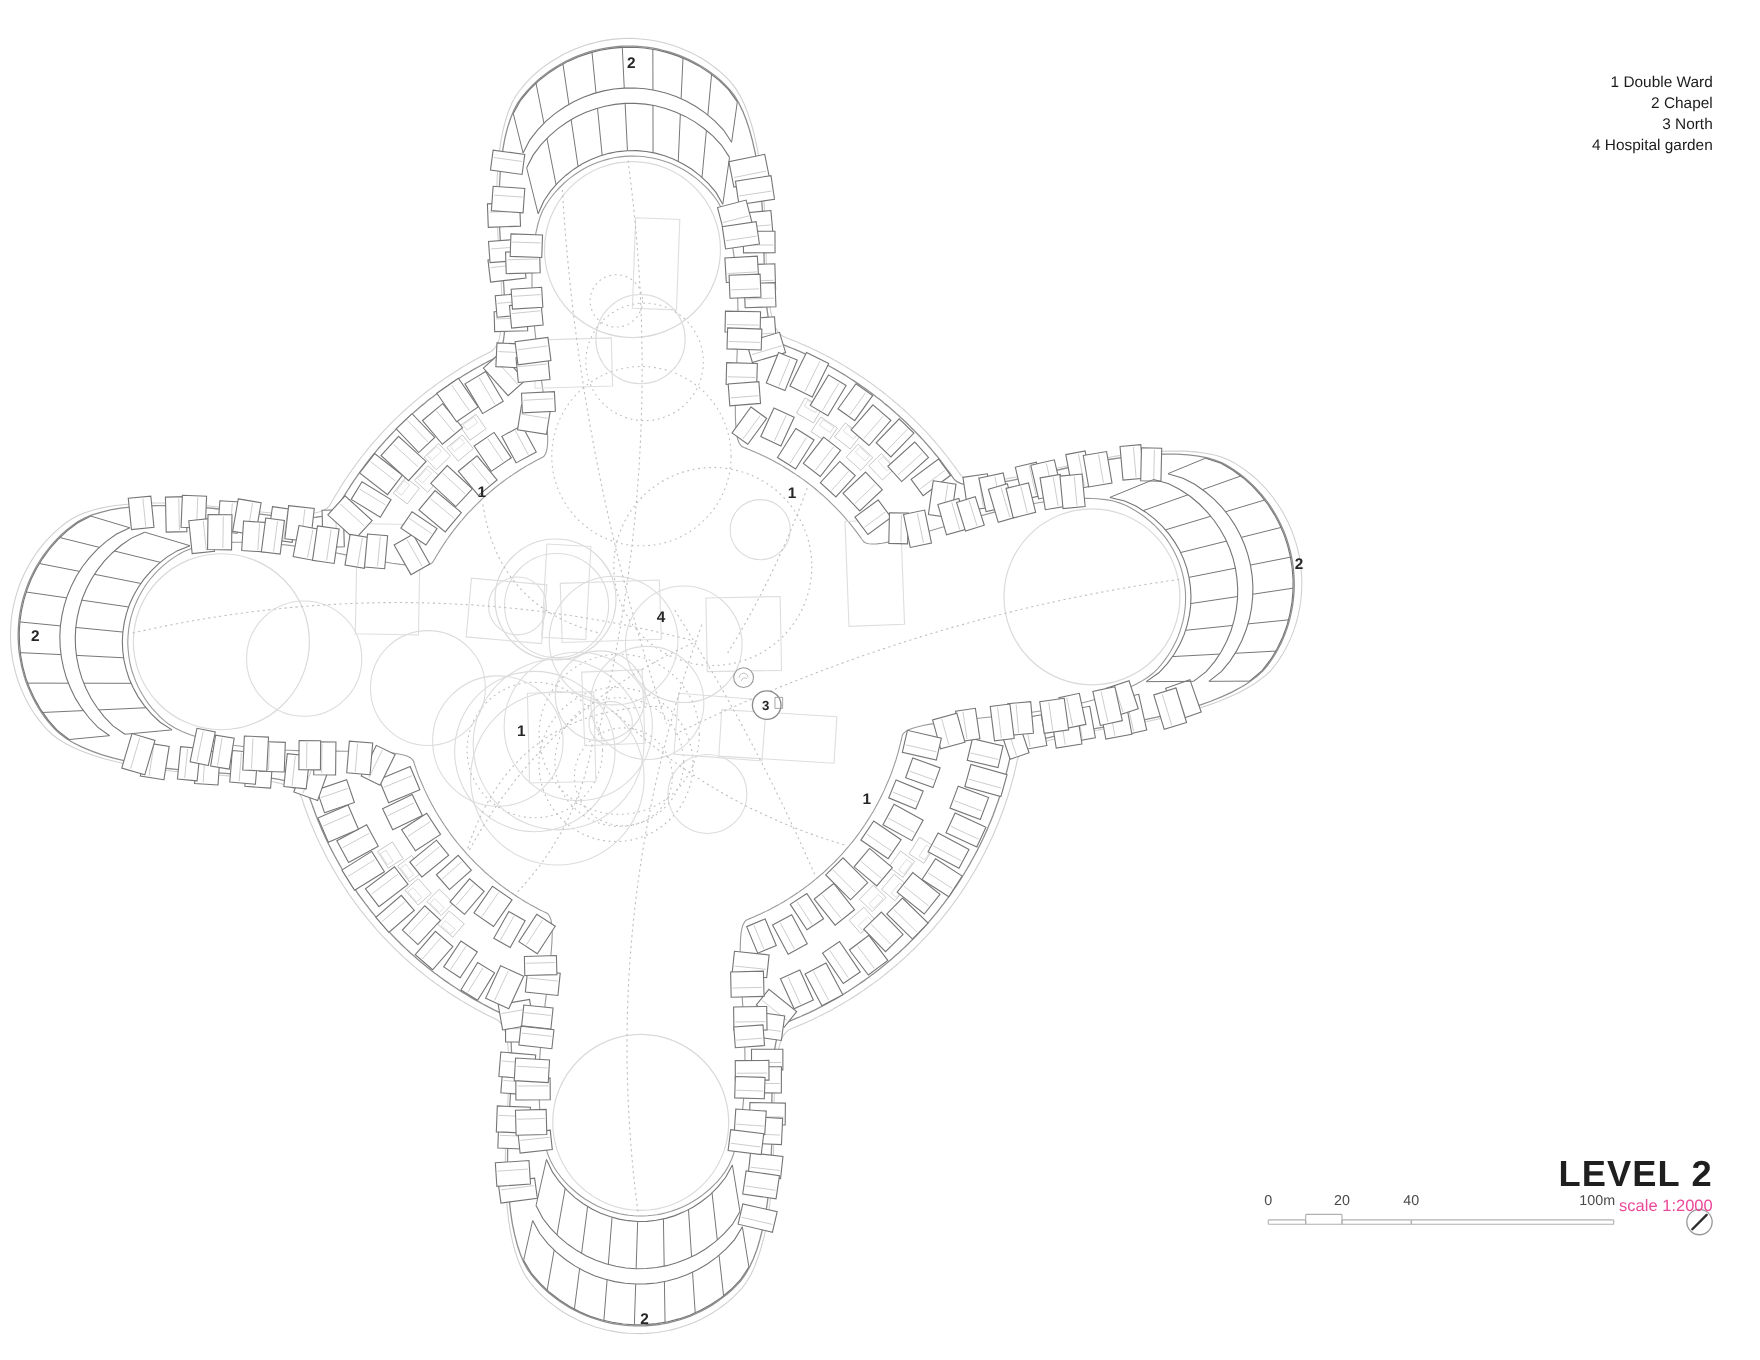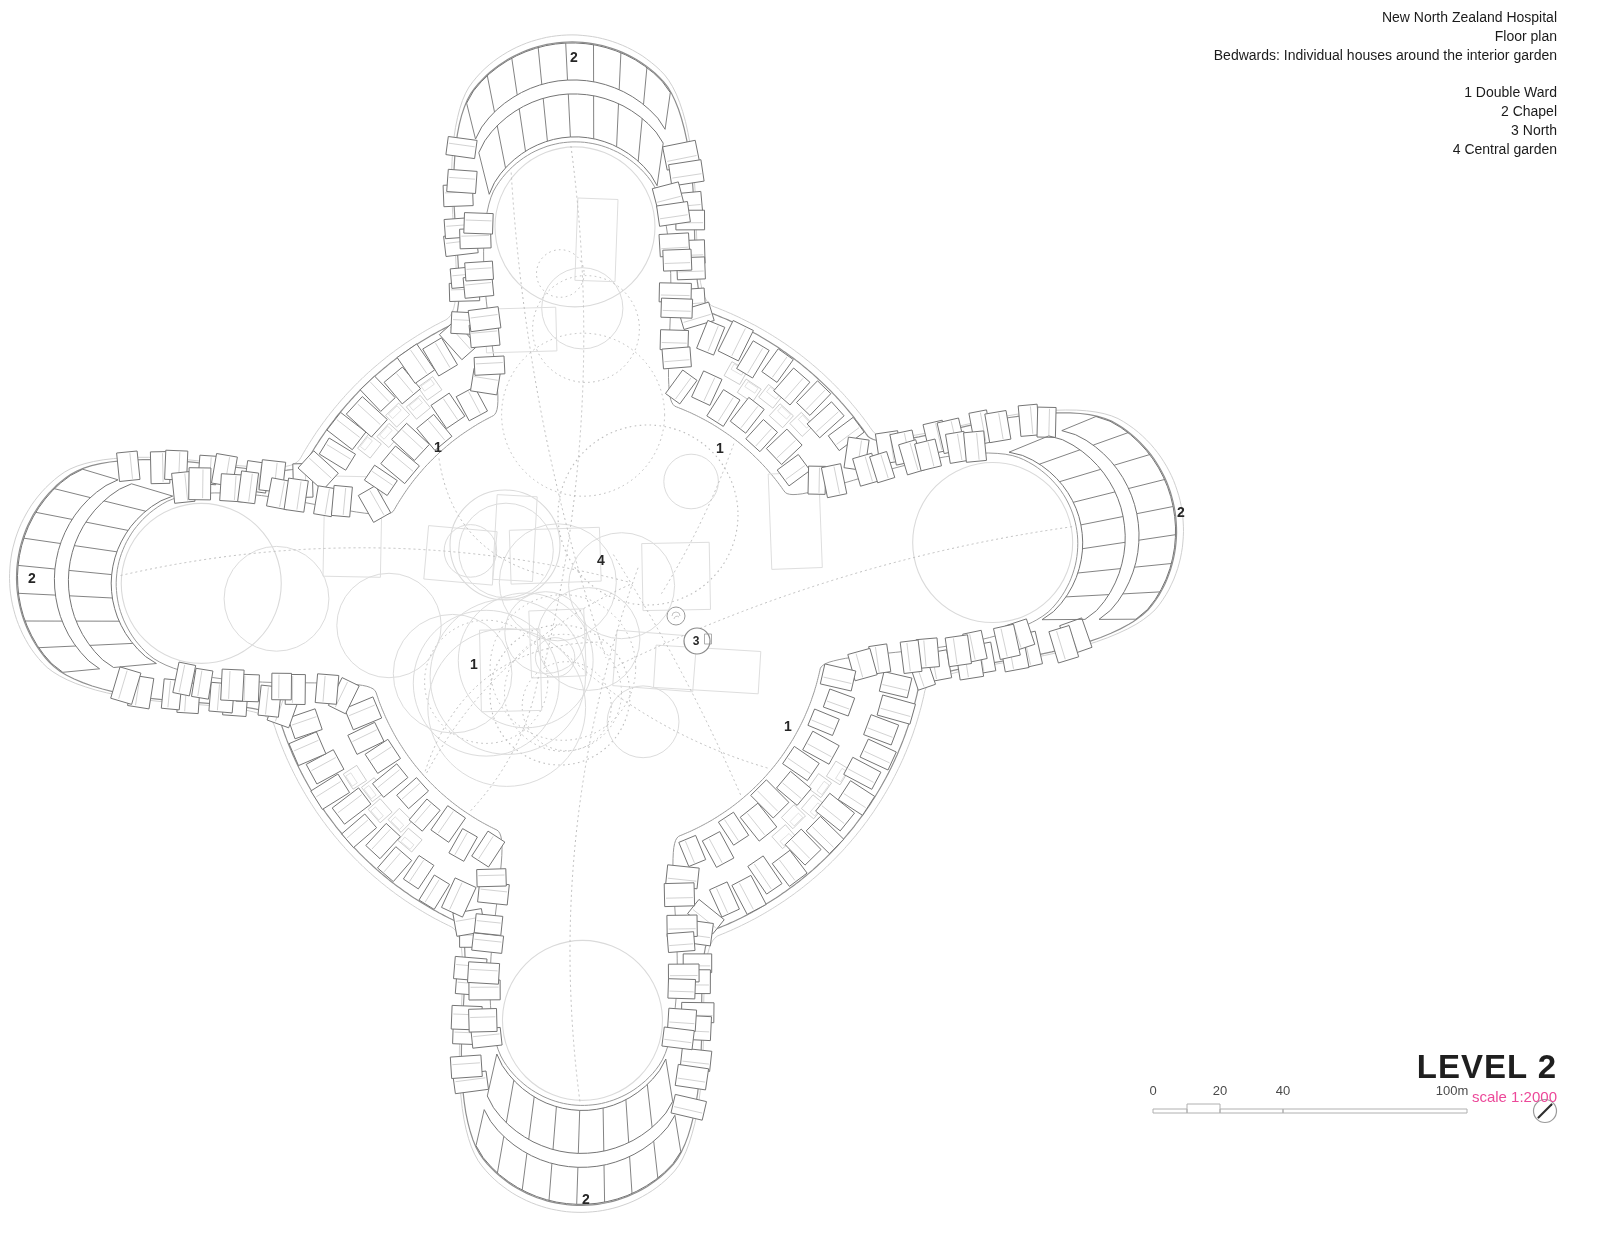--- a/index.html
+++ b/index.html
@@ -3,21 +3,21 @@
 <meta charset="utf-8">
 <style>
   html,body{margin:0;padding:0;background:#ffffff;}
   .sheet{
     position:relative;width:1600px;height:1236px;background:#ffffff;overflow:hidden;
     font-family:"Liberation Sans", sans-serif;color:#1b1b1b;
   }
   .plan-svg{position:absolute;left:0;top:0;}
   .text-block{position:absolute;right:43px;text-align:right;}
   .title-block{top:8px;font-size:14px;line-height:19px;color:#1b1b1b;}
-  .legend-block{top:83px;font-size:14px;line-height:19px;color:#1b1b1b;}
+  .legend-block{top:65px;font-size:14px;line-height:19px;color:#1b1b1b;}
   .legend-row{white-space:pre;}
   .level-block{top:1002px;margin-top:48px;}
   .level-title{font-size:33px;font-weight:800;letter-spacing:1px;color:#1f1f1f;line-height:34px;}
   .level-scale{font-size:15px;color:#ec4899;margin-top:4px;}
 </style>
 </head>
 <body>
 
 <div class="sheet">
 
@@ -664,31 +664,26 @@
         <text x="1220" y="1095" text-anchor="middle" font-size="13" fill="#4a4a4a">20</text>
         <text x="1283" y="1095" text-anchor="middle" font-size="13" fill="#4a4a4a">40</text>
         <text x="1452" y="1095" text-anchor="middle" font-size="13" fill="#4a4a4a">100m</text>
       </g>
       <g>
         <circle cx="1545" cy="1111" r="11.5" fill="#ffffff" stroke="#9a9a9a" stroke-width="1.2"></circle>
         <line x1="1538.5" y1="1117.5" x2="1551.5" y2="1104.5" stroke="#2e2e2e" stroke-width="2.2" stroke-linecap="round"></line>
       </g>
     </svg>
 
-  <div class="text-block title-block">
-    <div>New North Zealand Hospital</div>
-    <div>Floor plan</div>
-    <div>Bedwards: Individual houses around the interior garden</div>
-  </div>
 
   <div class="text-block legend-block">
     <div class="legend-row"><span>1</span> <span>Double Ward</span></div>
     <div class="legend-row"><span>2</span> <span>Chapel</span></div>
     <div class="legend-row"><span>3</span> <span>North</span></div>
-    <div class="legend-row"><span>4</span> <span>Central garden</span></div>
+    <div class="legend-row"><span>4</span> <span>Hospital garden</span></div>
   </div>
 
   <div class="text-block level-block">
     <div class="level-title">LEVEL 2</div>
     <div class="level-scale">scale 1:2000</div>
   </div>
 
 </div>
 
 </body></html>

